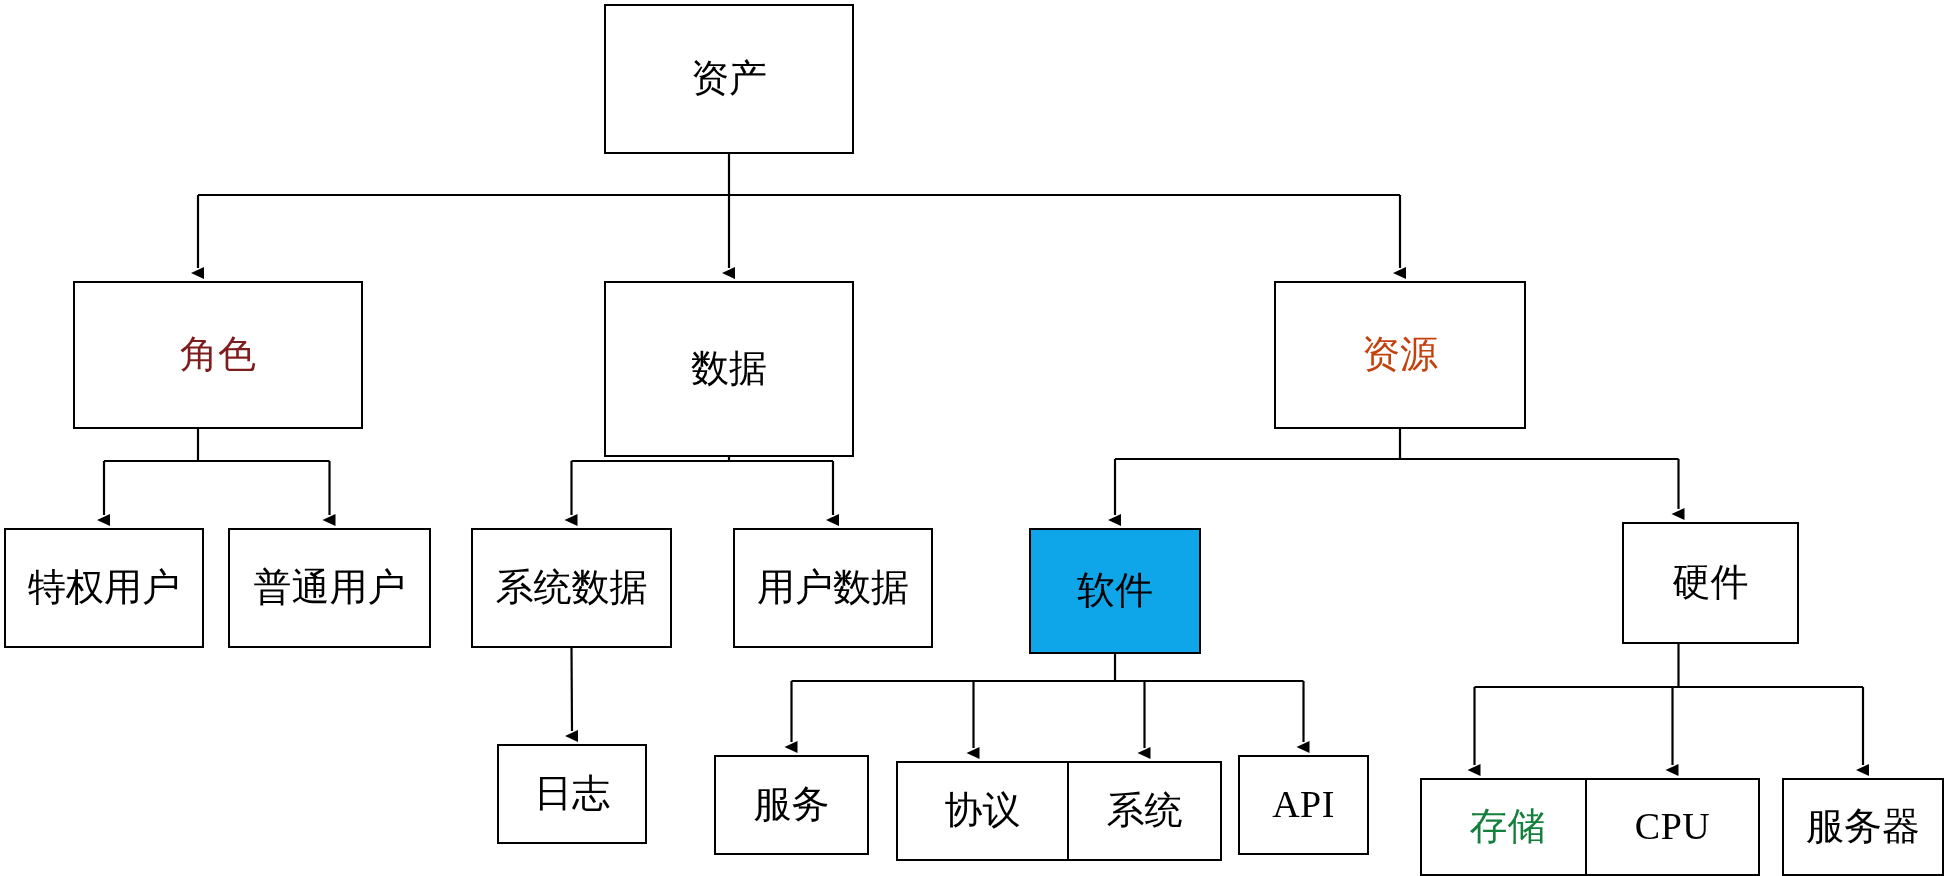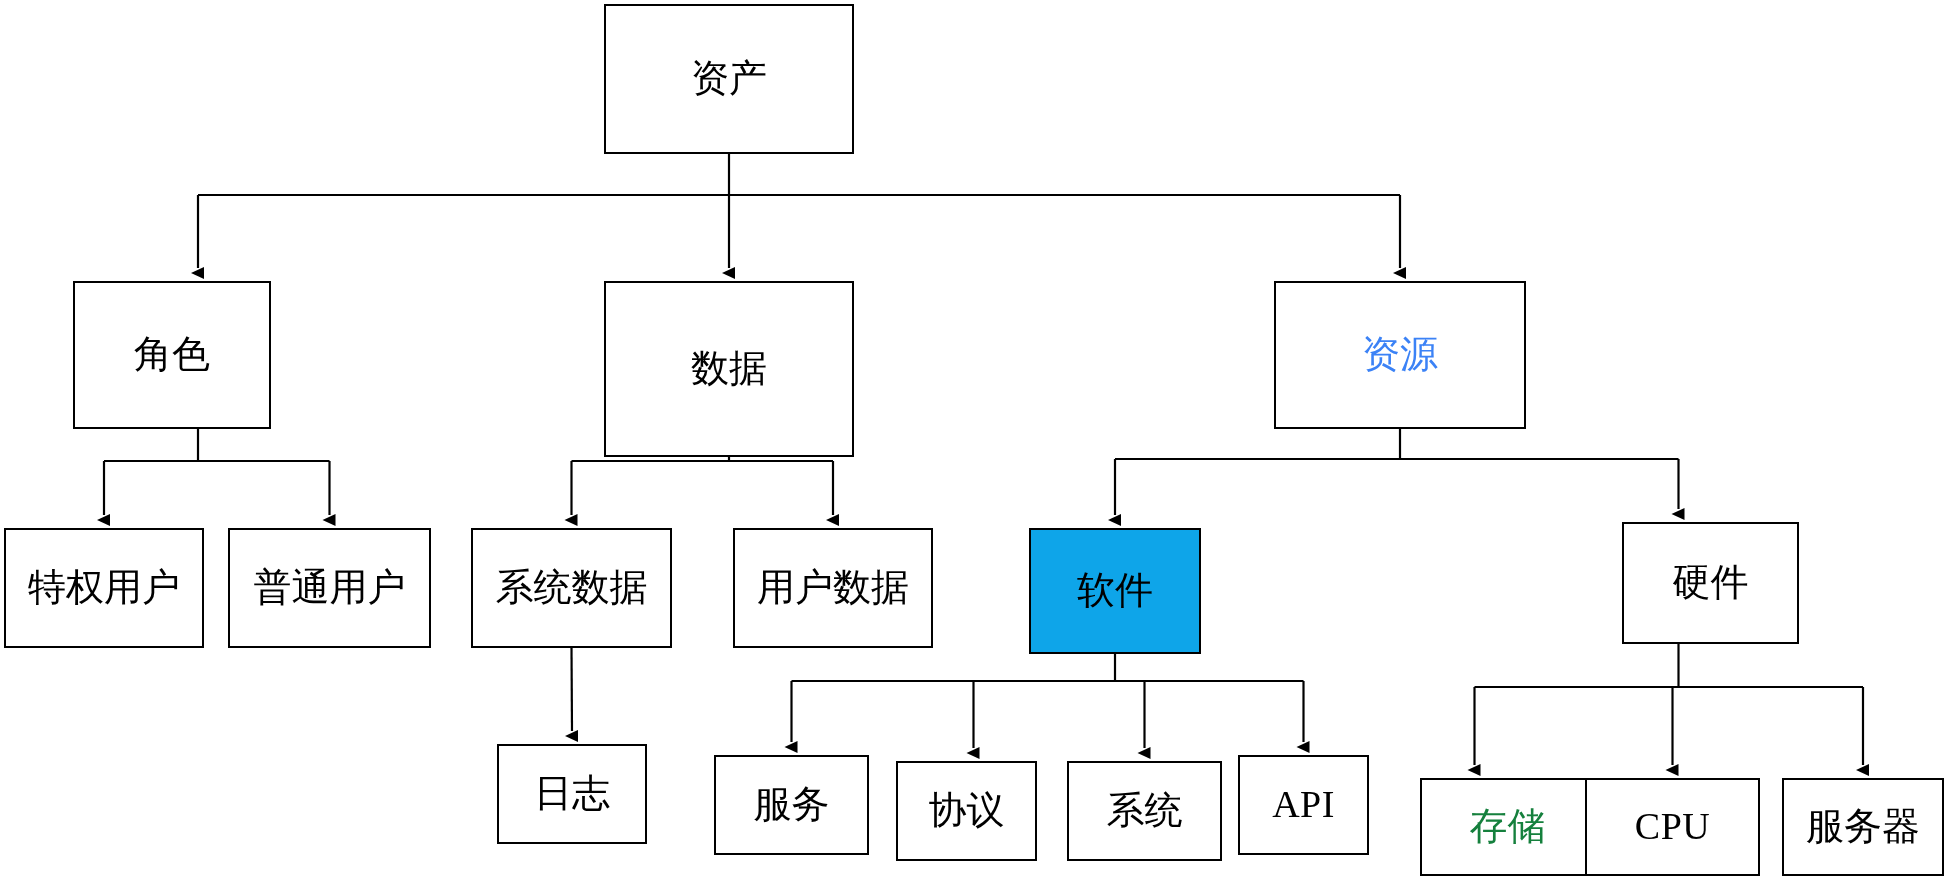--- a/index.html
+++ b/index.html
@@ -92,27 +92,27 @@
         <path d="M 1474.5 687 L 1474.5 765" marker-end="url(#arrowhead)"></path>
         <path d="M 1672.5 687 L 1672.5 765" marker-end="url(#arrowhead)"></path>
         <path d="M 1863 687 L 1863 765" marker-end="url(#arrowhead)"></path>
       </g>
   </svg>
 
   <div id="node-layer">
       <div class="node lvl0" style="left: 604px; top: 4px; width: 250px; height: 150px; border-color: rgb(0, 0, 0); background: rgb(255, 255, 255); color: rgb(0, 0, 0);">
         <span class="node-label">资产</span>
       </div>
-      <div class="node lvl1" style="left: 73px; top: 281px; width: 198px; height: 148px; border-color: rgb(0, 0, 0); background: rgb(255, 255, 255); color: #000000;">
+      <div class="node lvl1" style="left: 73px; top: 281px; width: 290px; height: 148px; border-color: rgb(0, 0, 0); background: rgb(255, 255, 255); color: #7f1d1d;">
         <span class="node-label">角色</span>
       </div>
       <div class="node lvl1" style="left: 604px; top: 281px; width: 250px; height: 176px; border-color: rgb(0, 0, 0); background: rgb(255, 255, 255); color: rgb(0, 0, 0);">
         <span class="node-label">数据</span>
       </div>
-      <div class="node lvl1" style="left: 1274px; top: 281px; width: 252px; height: 148px; border-color: rgb(0, 0, 0); background: rgb(255, 255, 255); color: #3b82f6;">
+      <div class="node lvl1" style="left: 1274px; top: 281px; width: 252px; height: 148px; border-color: rgb(0, 0, 0); background: rgb(255, 255, 255); color: #c2410c;">
         <span class="node-label">资源</span>
       </div>
       <div class="node lvl2" style="left: 4px; top: 528px; width: 200px; height: 120px; border-color: rgb(0, 0, 0); background: rgb(255, 255, 255); color: rgb(0, 0, 0);">
         <span class="node-label">特权用户</span>
       </div>
       <div class="node lvl2" style="left: 228px; top: 528px; width: 203px; height: 120px; border-color: rgb(0, 0, 0); background: rgb(255, 255, 255); color: rgb(0, 0, 0);">
         <span class="node-label">普通用户</span>
       </div>
       <div class="node lvl2" style="left: 471px; top: 528px; width: 201px; height: 120px; border-color: rgb(0, 0, 0); background: rgb(255, 255, 255); color: rgb(0, 0, 0);">
         <span class="node-label">系统数据</span>
@@ -125,21 +125,21 @@
       </div>
       <div class="node lvl2" style="left: 1590px; top: 522px; width: 177px; height: 122px; border-color: rgb(0, 0, 0); background: rgb(255, 255, 255); color: rgb(0, 0, 0); margin-left: 32px;">
         <span class="node-label">硬件</span>
       </div>
       <div class="node lvl3" style="left: 497px; top: 744px; width: 150px; height: 100px; border-color: rgb(0, 0, 0); background: rgb(255, 255, 255); color: rgb(0, 0, 0); text-align: right;">
         <span class="node-label">日志</span>
       </div>
       <div class="node lvl3" style="left: 714px; top: 755px; width: 155px; height: 100px; border-color: rgb(0, 0, 0); background: rgb(255, 255, 255); color: rgb(0, 0, 0);">
         <span class="node-label">服务</span>
       </div>
-      <div class="node lvl3" style="left: 896px; top: 761px; width: 141px; height: 100px; border-color: rgb(0, 0, 0); background: rgb(255, 255, 255); color: rgb(0, 0, 0);">
+      <div class="node lvl3" style="left: 896px; top: 761px; width: 173px; height: 100px; border-color: rgb(0, 0, 0); background: rgb(255, 255, 255); color: rgb(0, 0, 0);">
         <span class="node-label">协议</span>
       </div>
       <div class="node lvl3" style="left: 1067px; top: 761px; width: 155px; height: 100px; border-color: rgb(0, 0, 0); background: rgb(255, 255, 255); color: rgb(0, 0, 0);">
         <span class="node-label">系统</span>
       </div>
       <div class="node lvl3 latin" style="left: 1238px; top: 755px; width: 131px; height: 100px; border-color: rgb(0, 0, 0); background: rgb(255, 255, 255); color: rgb(0, 0, 0);">
         <span class="node-label">API</span>
       </div>
       <div class="node lvl3" style="left: 1387px; top: 778px; width: 175px; height: 98px; border-color: rgb(0, 0, 0); background: rgb(255, 255, 255); color: #15803d; margin-left: 33px;">
         <span class="node-label">存储</span>

